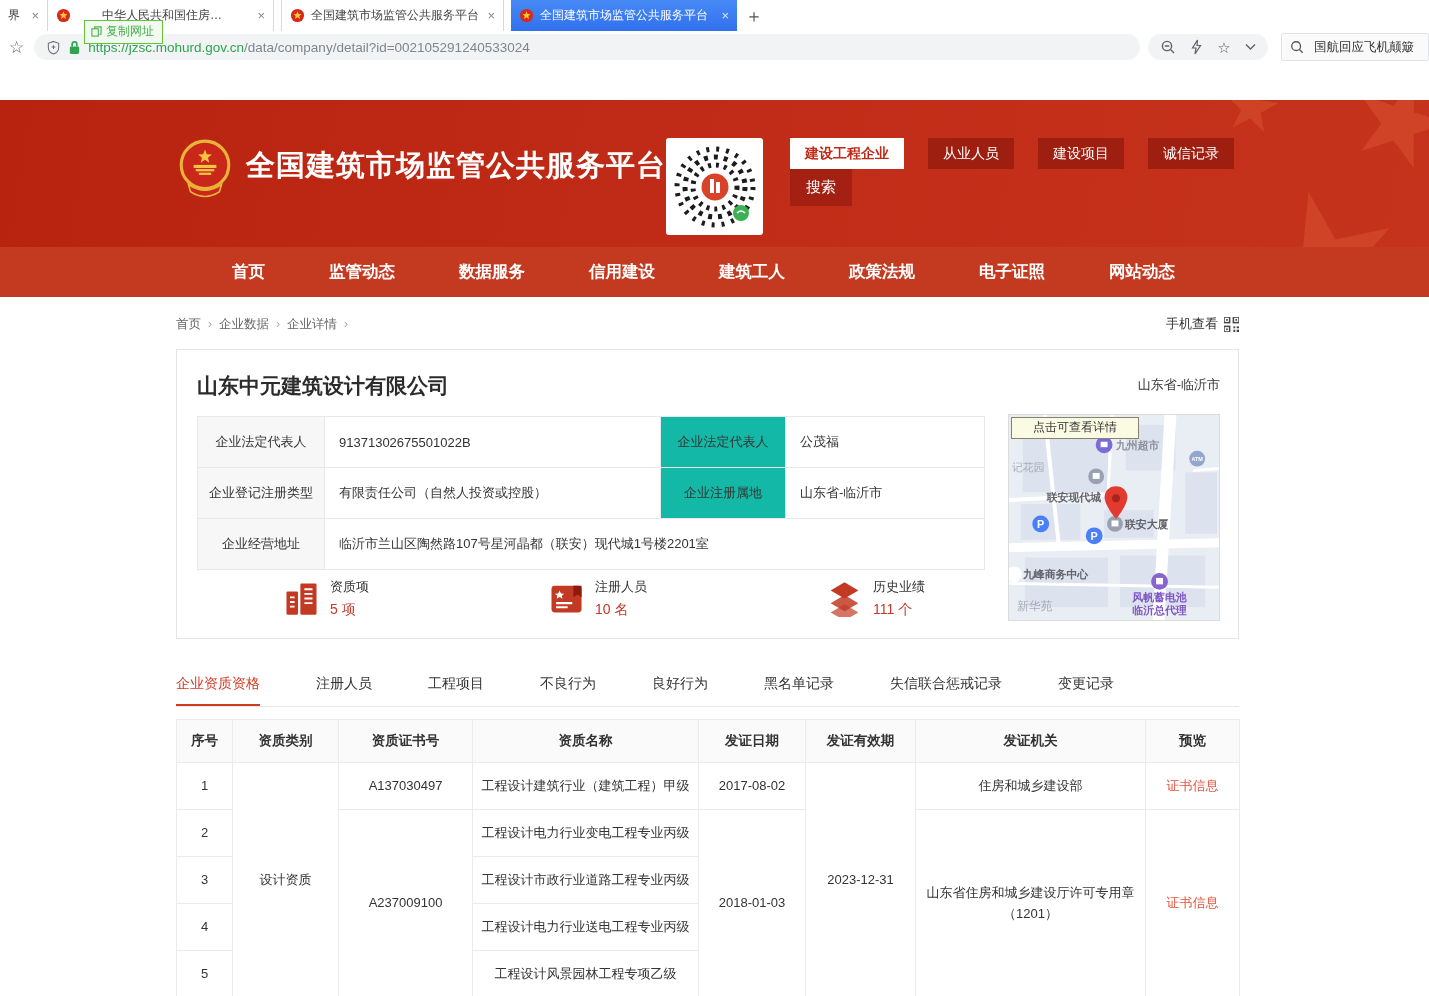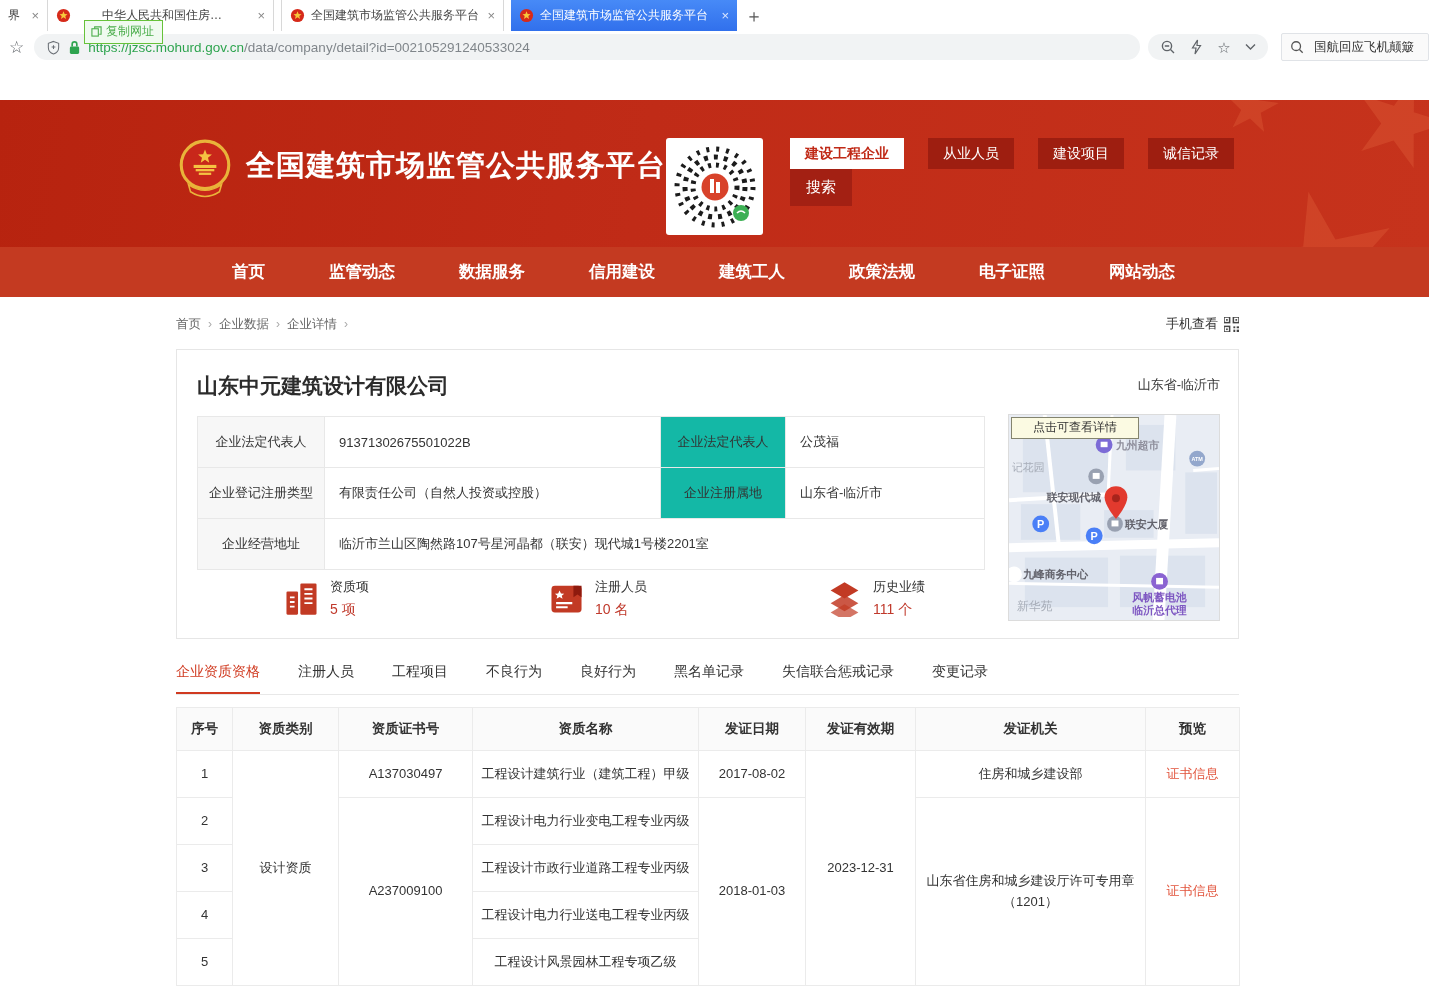--- a/index.html
+++ b/index.html
@@ -81,21 +81,21 @@
 
   .stats-row { position:absolute; left:20px; top:228px; width:788px; display:flex; padding:0 60px 0 86px; justify-content:space-between; }
   .stat { display:flex; gap:10px; align-items:center; }
   .stat svg { width:37px; height:37px; }
   .stat .s-lab { font-size:13px; color:#333; }
   .stat .s-val { font-size:14px; color:#c0392b; margin-top:5px; }
 
   .map-box { position:absolute; right:18px; top:64px; width:212px; height:207px; border:1px solid #dcdcdc; cursor:pointer; }
   .map-tip { position:absolute; left:2px; top:2px; background:#fbfae2; border:1px solid #84846e; color:#333; font-size:12px; padding:1px 21px 2px; z-index:5; white-space:nowrap; }
 
-  .dtabs { margin-top:24px; border-bottom:1px solid #e8e8e8; display:flex; gap:38px; height:32px; }
+  .dtabs { margin-top:36px; border-bottom:1px solid #e8e8e8; display:flex; gap:56px; height:32px; }
   .dtab { font-size:14px; color:#333; padding-bottom:12px; cursor:pointer; }
   .dtab.active { color:#d03a20; border-bottom:2px solid #d03a20; }
 
   table.qual { border-collapse:collapse; margin-top:12px; width:1063px; table-layout:fixed; }
   table.qual th { background:#fafafa; border:1px solid #ebebeb; height:43px; font-size:13.5px; color:#333; font-weight:bold; }
   table.qual td { border:1px solid #ebebeb; height:47px; font-size:13px; color:#333; text-align:center; line-height:1.6; }
   .cert-link { color:#e2543c; cursor:pointer; }
 </style>
 </head>
 <body>

